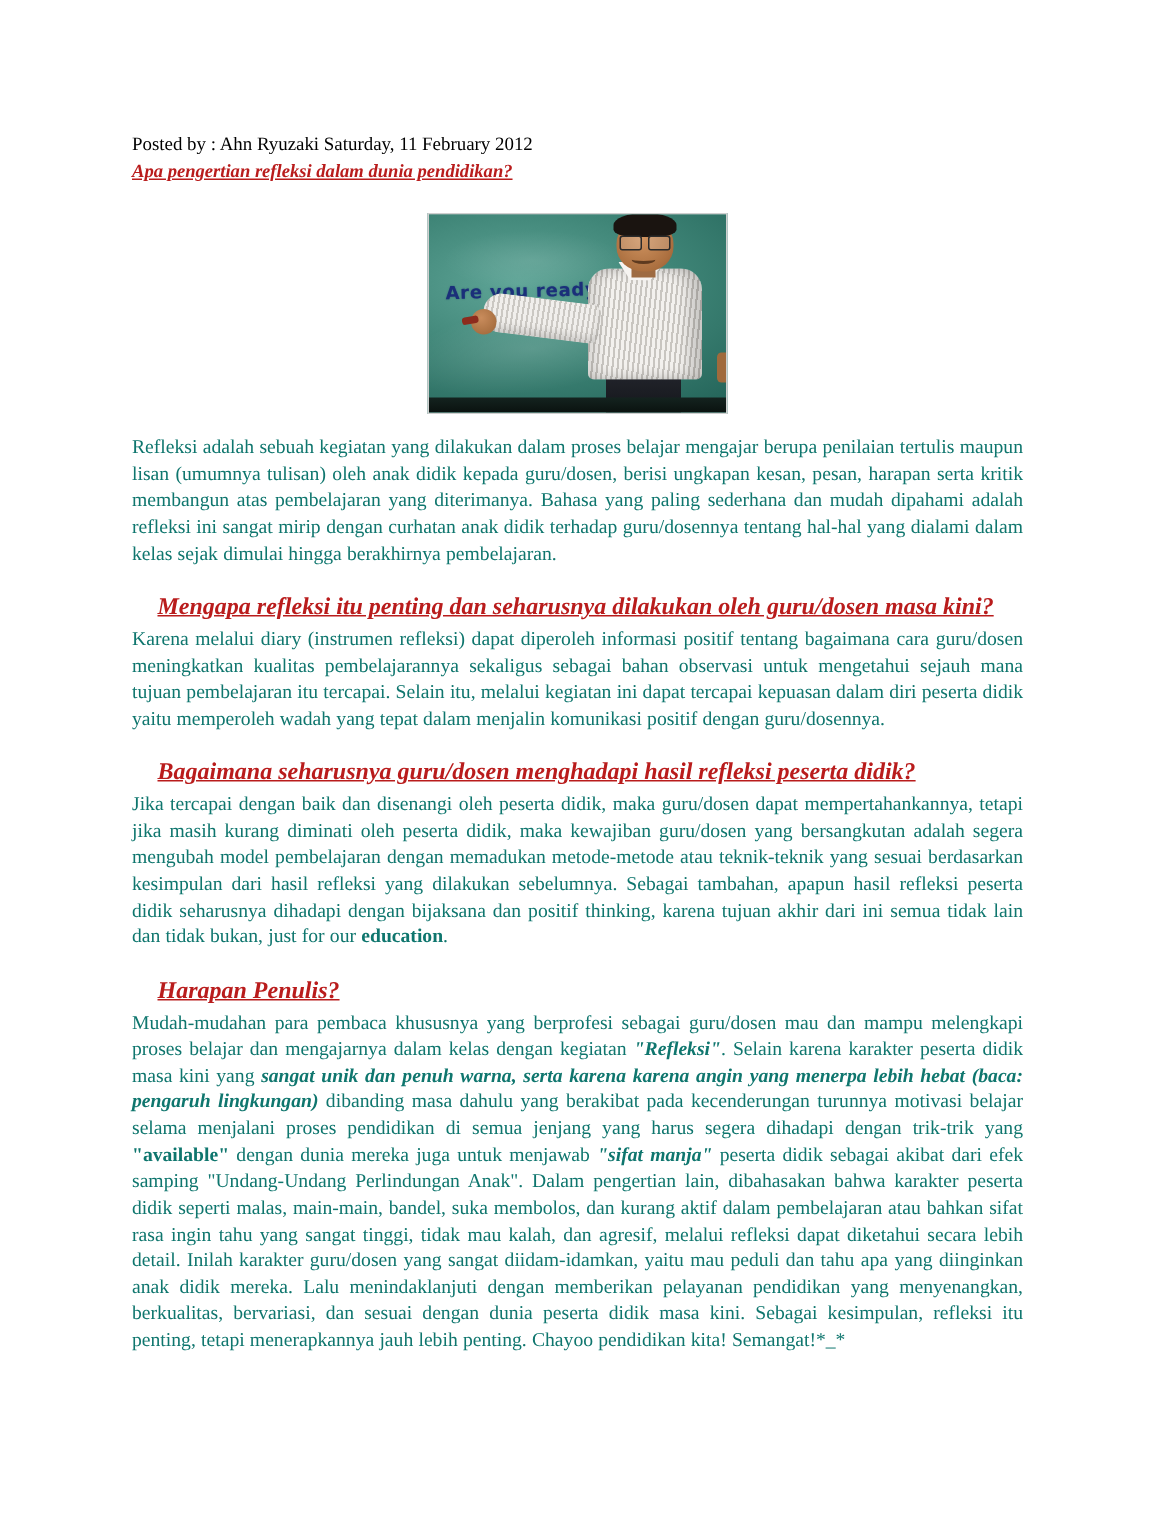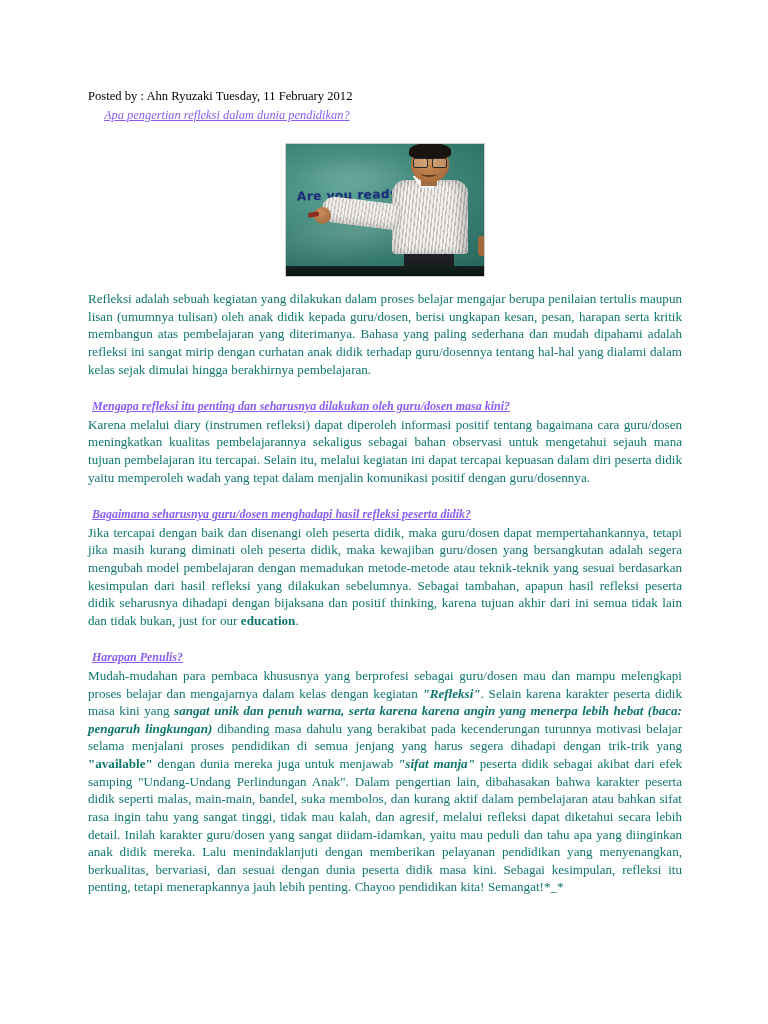--- a/index.html
+++ b/index.html
@@ -34,25 +34,25 @@
   }
   
   .byline {
     font-size: 12.6px;
     line-height: 1.28;
     margin: 0 0 1px 0;
     color: #000;
   }
   .lead-question {
     font-size: 12.4px;
-    font-weight: normal;
+    font-weight: bold;
     font-style: italic;
-    color: #8b5cf6;
+    color: #b91c1c;
     text-decoration: underline;
-    margin: 0 0 12px 16px;
+    margin: 0 0 12px 0;
     display: inline-block;
   }
   
   .figure-wrap {
     width: 100%;
     display: flex;
     justify-content: center;
     margin: 8px 0 13px 0;
   }
   .photo {
@@ -166,26 +166,26 @@
   .p-marker {
     position: absolute; left: -74px; bottom: 59px; width: 11px; height: 5px;
     background: #8d2b1d; border-radius: 2px; transform: rotate(-10deg);
   }
   .p-cuff {
     position: absolute; right: -2px; bottom: 20px; width: 10px; height: 20px;
     background: #a06a3c; border-radius: 3px;
   }
   
   .section-head {
-    font-size: 12px;
+    font-size: 16px;
     font-weight: bold;
     font-style: italic;
-    color: #8b5cf6;
+    color: #b91c1c;
     text-decoration: underline;
-    margin: 0 0 1px 4px;
+    margin: 0 0 1px 17px;
     display: inline-block;
     line-height: 1.3;
   }
   p.body {
     font-size: 13.1px;
     line-height: 1.345;
     text-align: justify;
     margin: 0 0 18px 0;
     color: #0f766e;
     word-spacing: 0.2px;
@@ -193,21 +193,21 @@
   .bi { font-weight: bold; font-style: italic; }
   .b  { font-weight: bold; }
   .section { margin-bottom: 0; }
 </style>
 </head>
 <body>
 
 <div class="page">
 
 
-  <div class="byline">Posted by : Ahn Ryuzaki Tuesday, 11 February 2012</div>
+  <div class="byline">Posted by : Ahn Ryuzaki Saturday, 11 February 2012</div>
 
   <div>
     <span class="lead-question">Apa pengertian refleksi dalam dunia pendidikan?</span>
   </div>
 
   <div class="figure-wrap">
     <div class="photo">
       <div class="board">
         <div class="board-smudge"></div>
         <div class="board-smudge2"></div>

